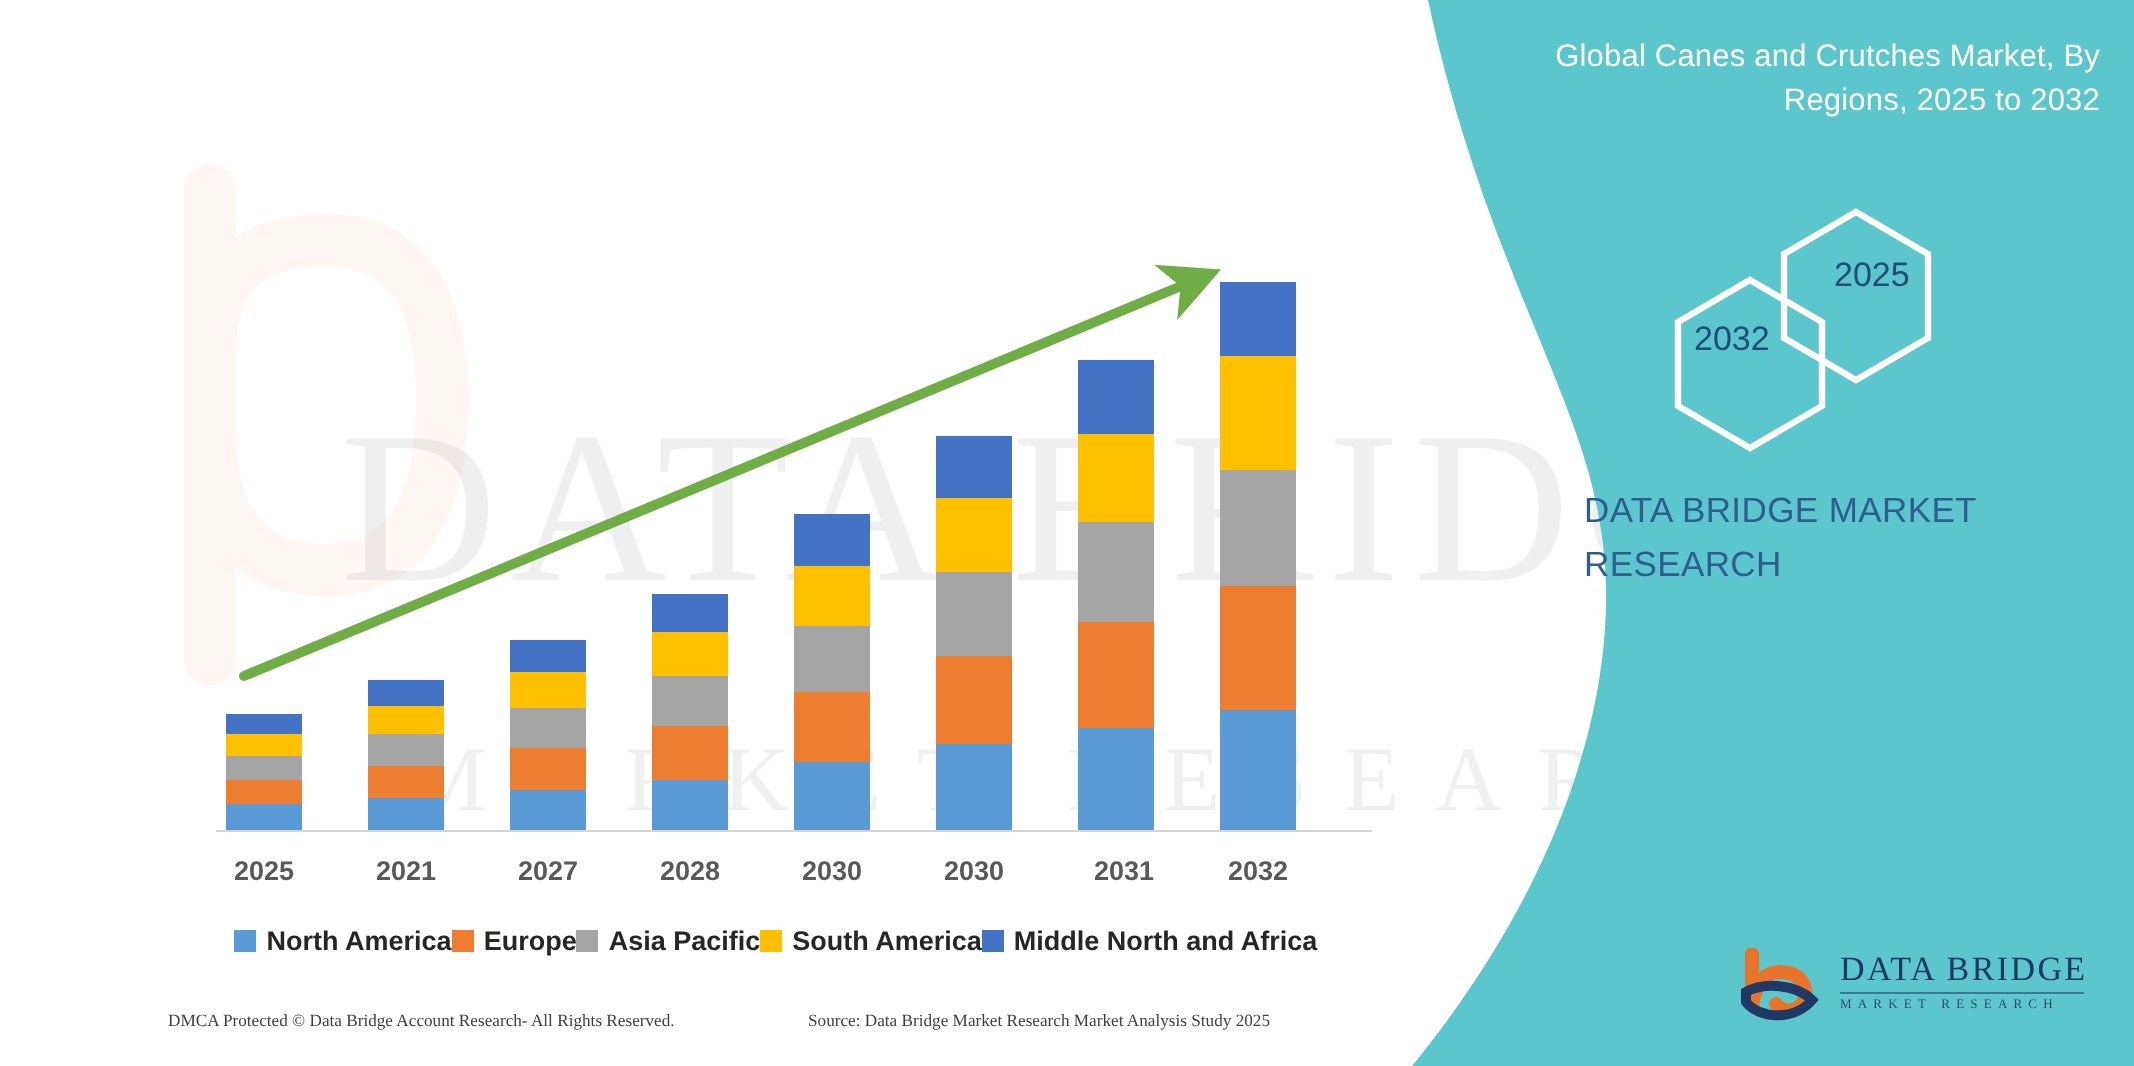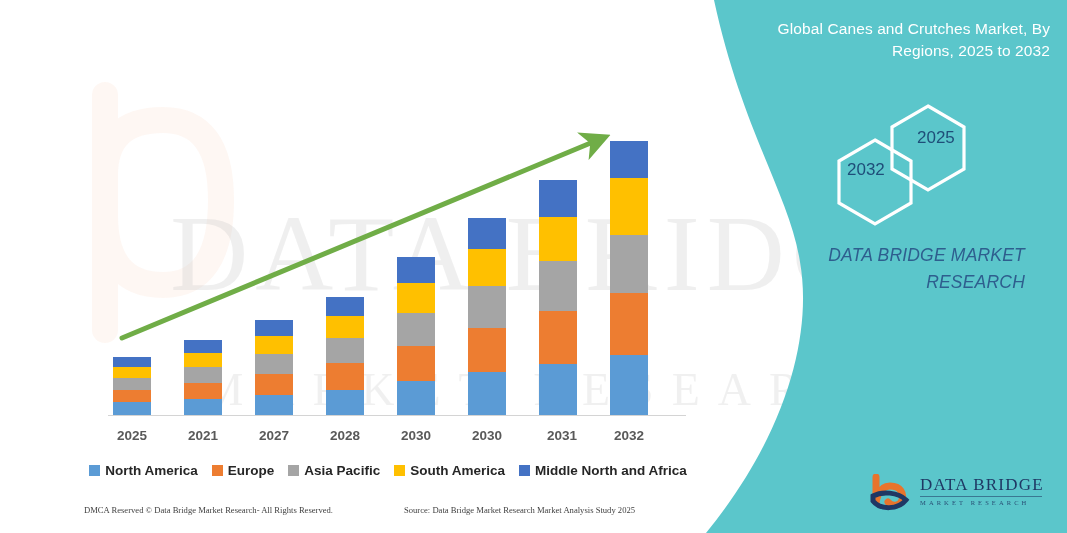--- a/index.html
+++ b/index.html
@@ -24,24 +24,23 @@
     letter-spacing:0.1px;
   }
   .hex-wrap { position:absolute; left:820px; top:98px; width:180px; height:112px; }
   .hex-label {
     position:absolute; color:#1F4E79; font-size:17px; font-weight:400;
   }
   .hex-label.y2025 { left:97px; top:30px; }
   .hex-label.y2032 { left:27px; top:62px; }
 
   .dbmr-text {
-    position:absolute; left:760px; top:242px; width:265px;
-    text-align:right; color:#2E5E8E; font-size:17.5px; line-height:1.55;
+    position:absolute; left:792px; top:242px; width:265px;
+    text-align:left; color:#2E5E8E; font-size:17.5px; line-height:1.55;
     letter-spacing:0.2px;
-    font-style:italic;
   }
 
   
   .logo-wrap { position:absolute; left:868px; top:474px; width:180px; height:44px; }
   .logo-text { position:absolute; left:52px; top:1px; }
   .logo-name { color:#1F3864; font-size:17px; letter-spacing:1.2px; font-family:"Liberation Serif", serif; }
   .logo-sub {
     color:#1F3864; font-size:6.5px; letter-spacing:3.1px; margin-top:2px;
     font-family:"Liberation Serif", serif; opacity:.85;
   }
@@ -66,21 +65,21 @@
 
   .xlabels { position:absolute; left:88px; top:428px; width:600px; height:22px; }
   .xlabel {
     position:absolute; width:60px; text-align:center;
     color:#595959; font-size:13.5px; font-weight:bold;
   }
 
   
   .legend {
     position:absolute; left:88px; top:458px; width:600px; height:24px;
-    display:flex; align-items:center; justify-content:center; gap:14px;
+    display:flex; align-items:center; justify-content:center; 
   }
   .legend-item { display:flex; align-items:center; gap:5px; }
   .legend-swatch { width:11px; height:11px; display:block; }
   .legend-label { color:#262626; font-size:13.5px; font-weight:bold; white-space:nowrap; }
 
   
   .footer { position:absolute; left:0; top:505px; width:700px; height:20px; }
   .footer-left {
     position:absolute; left:84px; top:0; color:#3f3f3f; font-size:8.6px;
     font-family:"Liberation Serif", serif; white-space:nowrap;
@@ -232,17 +231,17 @@
         <span class="legend-swatch" style="background: rgb(255, 192, 0);"></span>
         <span class="legend-label">South America</span>
       </div>
       <div class="legend-item">
         <span class="legend-swatch" style="background: rgb(68, 114, 196);"></span>
         <span class="legend-label">Middle North and Africa</span>
       </div>
     </div>
 
   <div class="footer">
-    <span class="footer-left">DMCA Reserved © Data Bridge Market Research- All Rights Reserved.</span>
+    <span class="footer-left">DMCA Protected © Data Bridge Account Research- All Rights Reserved.</span>
     <span class="footer-right">Source: Data Bridge Market Research  Market Analysis Study 2025</span>
   </div>
 
 </div>
 
 </body></html>

